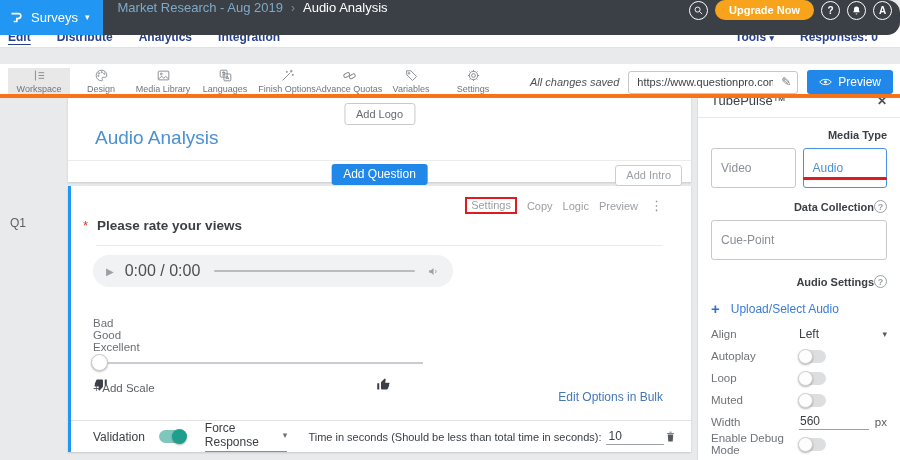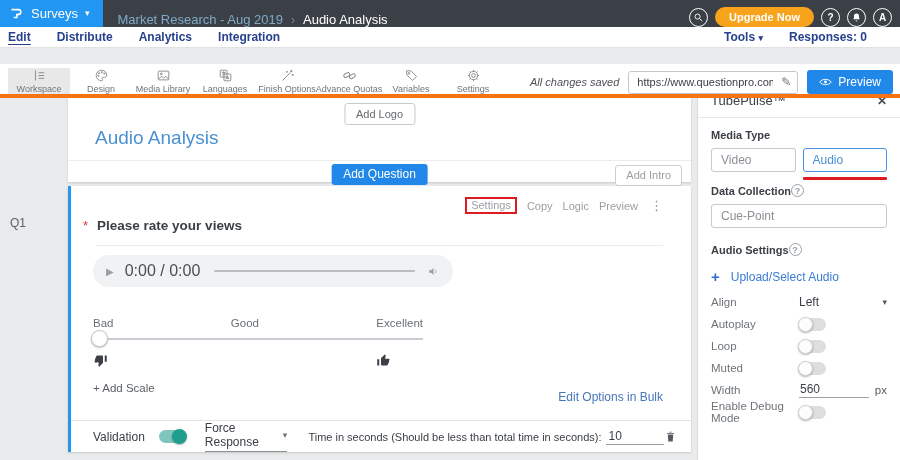--- a/index.html
+++ b/index.html
@@ -1,37 +1,37 @@
 <!DOCTYPE html>
 <html><head>
 <meta charset="utf-8">
 <style>
   * { margin:0; padding:0; box-sizing:border-box; }
   body { font-family:"Liberation Sans",sans-serif; }
   .screen { position:relative; width:900px; height:460px; background:#e9eaeb; overflow:hidden; font-family:"Liberation Sans",sans-serif; }
 
   
-  .topbar { position:absolute; top:0; left:0; right:0; height:27px; background:#3b4046; display:flex; align-items:flex-end; z-index:30; }
+  .topbar { position:absolute; top:0; left:0; right:0; height:35px; background:#3b4046; display:flex; align-items:flex-start; z-index:30;border-radius:13px; }
   .logo-block { height:100%; background:#2196f3; display:flex; align-items:center; gap:7px; padding:0 13px 0 9px; color:#fff; cursor:pointer; }
   .logo-glyph { display:flex; align-items:center; }
   .surveys-label { font-size:13px; }
   .caret { font-size:9px; line-height:1; }
   .breadcrumb { display:flex; align-items:center; gap:8px; margin-left:15px; font-size:13px; }
   .bc-parent { color:#7fa9c6; cursor:pointer; }
   .bc-sep { color:#7e8892; font-size:12px; }
   .bc-current { color:#fff; }
   .topbar-right { margin-left:auto; display:flex; align-items:center; gap:7px; padding-right:8px; }
   .circle-btn { width:19px; height:19px; border:1px solid #fff; border-radius:50%; display:flex; align-items:center; justify-content:center; color:#fff; font-size:10px; font-weight:bold; cursor:pointer; flex:none; }
   .upgrade-btn { background:#f7a31c; color:#fff; font-size:11px; font-weight:bold; padding:4px 14px; border-radius:11px; border:none; cursor:pointer; }
 
   
   .menubar { position:absolute; top:27px; left:0; right:0; height:21px; background:#fff; border-bottom:1px solid #e2e2e2; display:flex; align-items:center; padding-left:8px; z-index:25; }
   .menu-item { font-size:12px; color:#27418f; font-weight:bold; margin-right:26px; cursor:pointer; }
   .menu-item.active { text-decoration:underline; text-underline-offset:3px; }
-  .menubar-right { margin-left:auto; display:flex; align-items:center; gap:26px; padding-right:33px; }
+  .menubar-right { margin-left:auto; display:flex; align-items:center; gap:26px; padding-right:22px; }
   .menubar-right .mr { font-size:12px; color:#27418f; font-weight:bold; cursor:pointer; }
 
   
   .toolbar { position:absolute; top:64px; left:0; right:0; height:34px; background:#fff; border-bottom:4px solid #f97316; display:flex; align-items:flex-end; padding-left:8px; z-index:20; }
   .tool-item { width:62px; display:flex; flex-direction:column; align-items:center; justify-content:center; gap:1px; cursor:pointer; }
   .tool-item.active { background:#e8e8e8; }
   .tool-item svg { width:15px; height:15px; stroke:#84898e; fill:none; stroke-width:1.5; }
   .tool-label { font-size:9px; color:#6f747a; white-space:nowrap; }
   .toolbar-right { margin-left:auto; display:flex; align-items:center; gap:9px; padding-right:7px; }
   .save-status { font-style:italic; font-size:11px; color:#4d5156; }
@@ -60,21 +60,21 @@
   .q-text { font-size:13.5px; color:#3b4046; font-weight:bold; }
   .q-underline { position:absolute; top:59px; left:25px; right:28px; border-bottom:1px solid #ebebeb; }
 
   .audio-player { position:absolute; left:22px; top:69px; width:360px; height:32px; background:#f1f2f3; border-radius:16px; display:flex; align-items:center; padding:0 13px; }
   .play-glyph { font-size:10px; color:#9aa0a5; cursor:pointer; }
   .player-time { font-size:16px; color:#4a4f54; margin:0 14px 0 11px; white-space:nowrap; }
   .player-track { flex:1; height:2px; background:#b9bdc1; border-radius:1px; margin-right:12px; cursor:pointer; }
   .volume-icon { display:flex; cursor:pointer; }
 
   .scale-block { position:absolute; left:22px; top:131px; width:330px; }
-  .scale-labels { display:flex; justify-content:space-between; font-size:11.5px; color:#6b7075; }
+  .scale-labels { display:flex; justify-content:space-between; font-size:11.5px; color:#6b7075;flex-direction:column; }
   .scale-track { position:relative; margin-top:9px; height:2px; background:#c9cdd1; }
   .scale-handle { position:absolute; left:-2px; top:-8px; width:17px; height:17px; background:#fff; border:1px solid #c6c6c6; border-radius:50%; box-shadow:0 1px 2px rgba(0,0,0,.25); cursor:pointer; }
   .thumb-row { margin-top:13px; width:298px; display:flex; justify-content:space-between; }
   .thumb-row svg { width:15px; height:15px; fill:#3b4046; }
 
   .add-scale { position:absolute; left:22px; top:196px; font-size:11.5px; color:#5a5f64; cursor:pointer; }
   .edit-options { position:absolute; right:28px; top:204px; font-size:12px; color:#4577b7; cursor:pointer; }
 
   .validation-row { position:absolute; left:0; right:0; top:234px; height:32px; border-top:1px solid #e3e3e3; display:flex; align-items:center; padding-left:22px; }
   .val-label { font-size:12px; color:#3b4046; }
@@ -89,25 +89,25 @@
   .time-input { width:58px; margin-left:5px; border:none; outline:none; border-bottom:1px solid #9aa0a5; font-size:12px; color:#3b4046; padding:0 0 1px 2px; font-family:"Liberation Sans",sans-serif; }
   .trash-btn { margin-left:auto; margin-right:28px; cursor:pointer; display:flex; }
   .trash-btn svg { width:13px; height:15px; fill:#55595e; }
 
   
   .sidebar { position:absolute; top:82px; right:0; width:203px; bottom:0; background:#fff; border-left:1px solid #dcdcdc; z-index:15; }
   .sb-header { display:flex; align-items:center; justify-content:space-between; padding:11px 13px 9px; }
   .sb-title { font-size:13px; color:#3b4046; }
   .sb-close { font-size:12px; color:#4a4f54; font-weight:bold; cursor:pointer; }
   .sb-divider { border-top:1px solid #e8e8e8; }
-  .sb-section-label { display:flex; align-items:center; justify-content:flex-start; margin:11px 13px 7px; }
+  .sb-section-label { display:flex; align-items:center; justify-content:flex-end; margin:11px 13px 7px; }
   .sb-section-label .lbl { font-size:11px; font-weight:bold; color:#3b4046; }
   .help-circle { width:13px; height:13px; border:1px solid #9aa0a5; border-radius:50%; color:#9aa0a5; font-size:9px; font-weight:bold; display:flex; align-items:center; justify-content:center; cursor:pointer; }
   .btn-row { position:relative; display:flex; gap:7px; margin:0 13px; }
-  .sb-btn { flex:1; height:24px; background:#fff; border:1px solid #c9c9c9; border-radius:3px; font-size:12px; color:#8a9096; display:flex; align-items:center; padding-left:9px; cursor:pointer; font-family:"Liberation Sans",sans-serif; }
+  .sb-btn { flex:1; height:40px; background:#fff; border:1px solid #c9c9c9; border-radius:3px; font-size:12px; color:#8a9096; display:flex; align-items:center; padding-left:9px; cursor:pointer; font-family:"Liberation Sans",sans-serif; }
   .sb-btn.selected { border-color:#4a90e2; color:#4a90d2; }
   .annotation-underline { position:absolute; left:calc(50% + 4px); right:0; top:29px; height:3px; background:#dd1b21; border-radius:1px; }
   .upload-link { display:flex; align-items:center; gap:11px; margin:13px 13px 6px; cursor:pointer; }
   .upload-plus { color:#2f6fd1; font-size:15px; font-weight:bold; line-height:1; }
   .upload-text { font-size:12px; color:#3a7bd5; }
   .sb-row { display:flex; align-items:center; margin:0 13px; height:22px; }
   .sb-row .row-label { width:88px; font-size:11.5px; color:#6f747a; flex:none; }
   .sb-row .row-value { font-size:12px; color:#3b4046; }
   .sb-row .row-caret { margin-left:auto; color:#55595e; font-size:9px; cursor:pointer; }
   .width-input { width:70px; border:none; outline:none; border-bottom:1px solid #9aa0a5; font-size:12px; color:#3b4046; padding:0 0 1px 1px; font-family:"Liberation Sans",sans-serif; }

